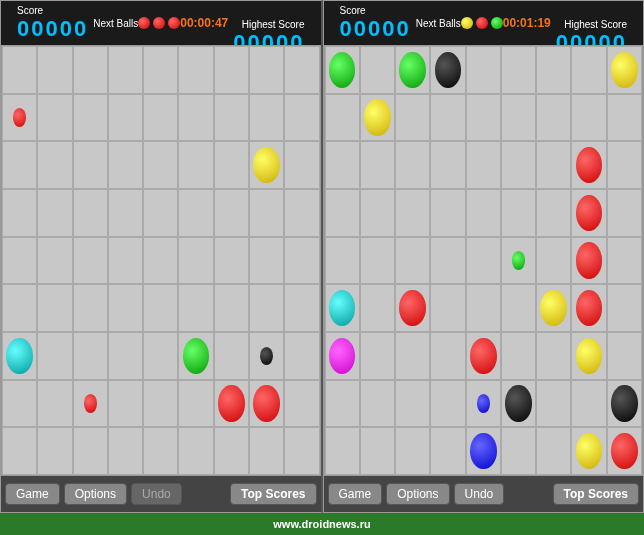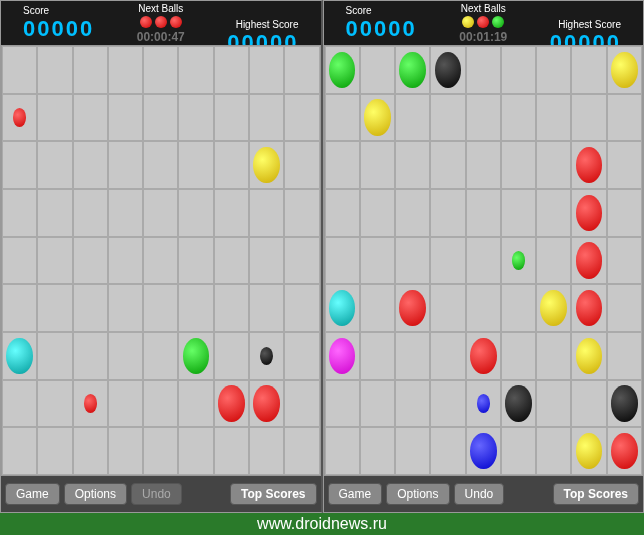--- a/index.html
+++ b/index.html
@@ -29,21 +29,21 @@
 
     .game-panel:first-child {
       border-right: 2px solid #555;
     }
 
     .header {
       background: #1a1a1a;
       display: flex;
       align-items: center;
       justify-content: space-between;
-      padding: 2px 22px;
+      padding: 2px 16px;
       height: 44px;
     }
 
     .score-section {
       display: flex;
       flex-direction: column;
     }
 
     .score-label {
       color: #fff;
@@ -52,21 +52,21 @@
 
     .score-value {
       color: #00bfff;
       font-size: 22px;
       font-weight: bold;
       letter-spacing: 2px;
     }
 
     .next-balls-section {
       display: flex;
-      flex-direction: column;
+      flex-direction: row;
       align-items: center;
     }
 
     .next-balls-label {
       color: #fff;
       font-size: 10px;
       text-align: center;
     }
 
     .next-balls-row {
@@ -75,21 +75,21 @@
       margin: 2px 0;
     }
 
     .mini-ball {
       width: 12px;
       height: 12px;
       border-radius: 50%;
     }
 
     .timer {
-      color: #737373;
+      color: #f97316;
       font-size: 12px;
       font-weight: bold;
     }
 
     .highest-section {
       display: flex;
       flex-direction: column;
       align-items: flex-end;
     }
 
@@ -183,22 +183,22 @@
     .watermark-bar {
       background: #2a7a2a;
       height: 22px;
       display: flex;
       align-items: center;
       justify-content: center;
     }
 
     .watermark-text {
       color: #fff;
-      font-size: 16px;
-      font-weight: normal;
+      font-size: 11px;
+      font-weight: bold;
     }
   </style>
 </head>
 <body>
 
 <div class="games-container">
 
   <div class="game-panel">
     <div class="header">
       <div class="score-section">

